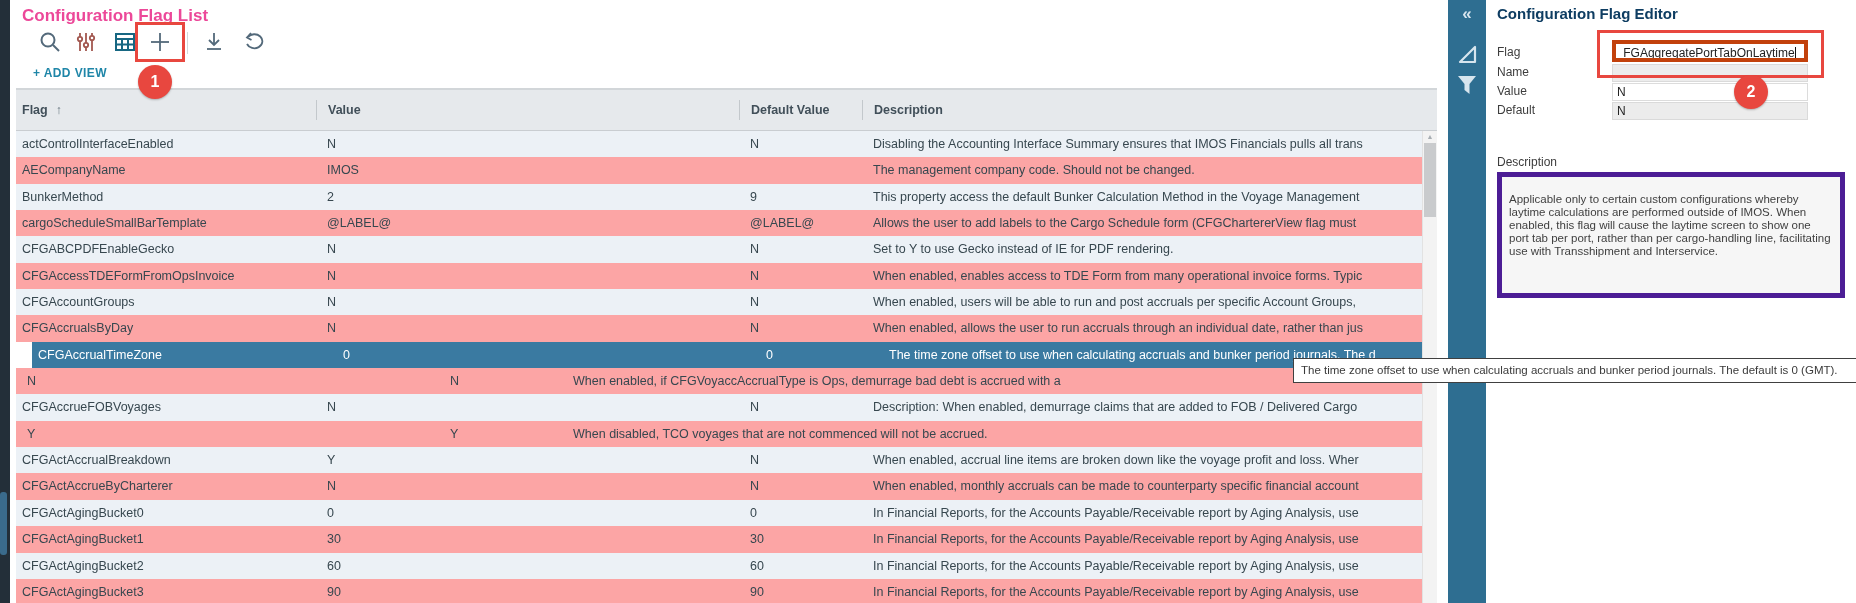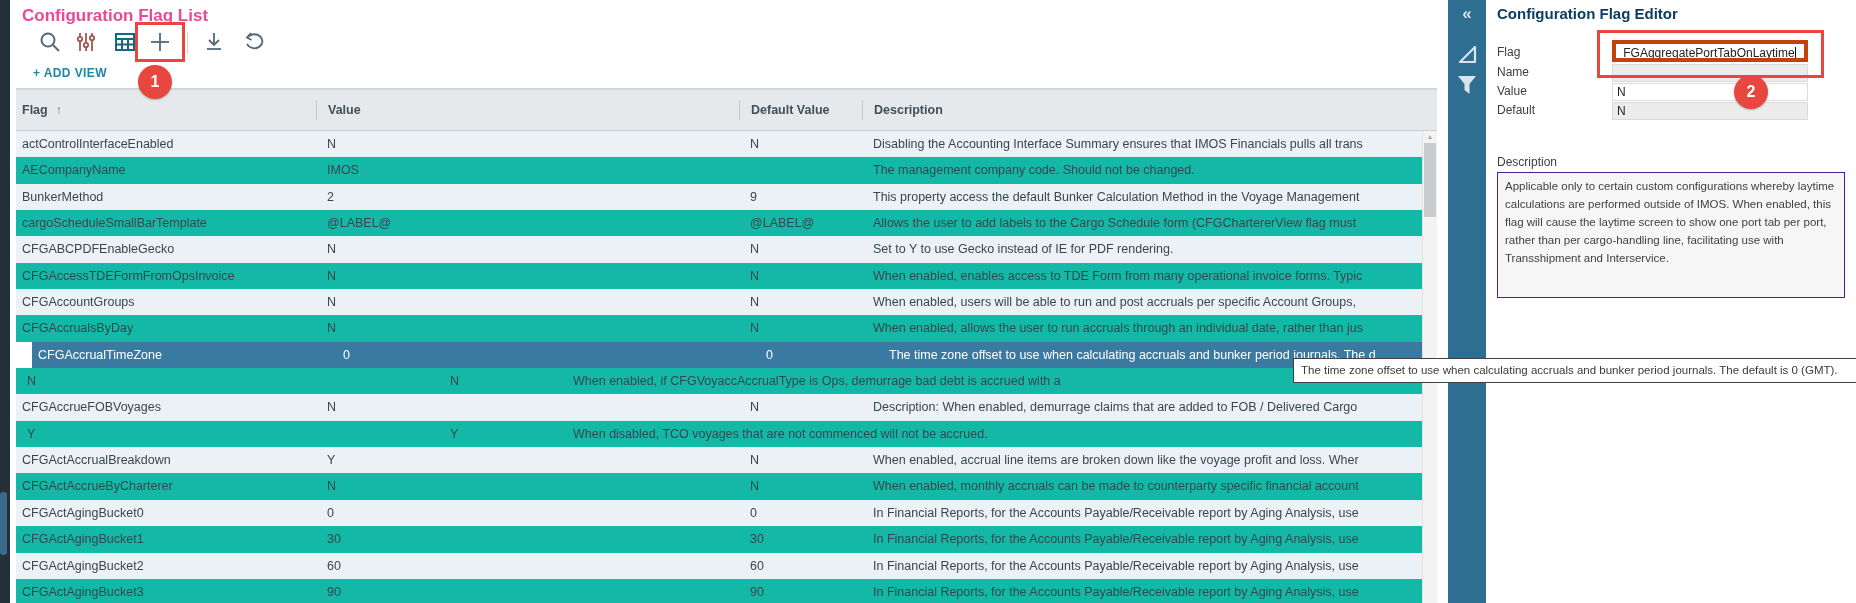--- a/index.html
+++ b/index.html
@@ -28,21 +28,21 @@
   
   .table { position:absolute; left:6px; top:88px; width:1421px; }
   .thead { display:flex; height:43px; background:#e6e9ec; border-top:2px solid #d2d6d9; border-bottom:1px solid #c9cdd1; }
   .th { font-size:12.5px; font-weight:bold; color:#414f59; display:flex; align-items:center; }
   .th .divider { width:1px; height:20px; background:#c3c8cc; margin-right:11px; }
   .th-flag { width:300px; padding-left:6px; }
   .th-value { width:423px; }
   .th-default { width:123px; }
   .th-desc { flex:1; overflow:hidden; }
   .sort-arrow { margin-left:8px; color:#66747e; font-size:12px; }
-  .tbody .row { display:flex; height:26.35px; background:#14b8a6; cursor:pointer; }
+  .tbody .row { display:flex; height:26.35px; background:#fca5a5; cursor:pointer; }
   .tbody .row.alt { background:#ecf1f6; }
   .tbody .row.selected { background:#3a7aa1;margin-left:16px; }
   .tbody .row.selected .td { color:#ffffff; }
   .td { font-size:12.5px; color:#37474f; line-height:26.35px; white-space:nowrap; overflow:hidden; }
   .td-flag { width:300px; padding-left:6px; }
   .td-value { width:423px; padding-left:11px; }
   .td-default { width:123px; padding-left:11px; }
   .td-desc { flex:1; padding-left:11px; }
 
   
@@ -63,21 +63,21 @@
   .fld-flag { top:40px; height:22px; border:4px solid #c2410c; background:#fff; text-align:center;
               line-height:18px; overflow:hidden; white-space:nowrap; padding-right:1px; }
   .fld-flag .misspell { text-decoration:underline; text-decoration-style:wavy; text-decoration-color:#e02b20;
                         text-decoration-thickness:1px; }
   .caret { display:inline-block; width:1px; height:13px; background:#111; vertical-align:middle; }
   .fld-name { top:64px; height:18px; background:#ececec; border:1px solid #dadada; }
   .fld-value { top:83px; height:18px; background:#fff; border:1px solid #dcdcdc; line-height:16px; padding-left:4px; }
   .fld-default { top:102px; height:18px; background:#ececec; border:1px solid #dadada; line-height:16px; padding-left:4px; }
   .desc-label { top:155px; }
   .desc-box { position:absolute; left:11px; top:172px; width:348px; height:126px; background:#f6f6f6;
-              border:1px solid #4c1d95; padding:4px 7px; font-size:11.5px; line-height:18px; color:#3f3f3f; }
+              border:5px solid #4c1d95; padding:16px 7px; font-size:11.5px; line-height:13px; color:#3f3f3f; }
 
   
   .red-box-flag { position:absolute; left:1597px; top:30px; width:227px; height:48px; border:3px solid #e8473f; z-index:30; }
   .badge2 { left:1734px; top:75px; }
 
   
   .tooltip { position:absolute; left:1293px; top:358px; width:570px; height:25px; background:#fff;
              border:1px solid #404040; font-size:11.5px; color:#3a3a3a; line-height:23px; padding:0 7px;
              white-space:nowrap; overflow:hidden; z-index:50; }
 

